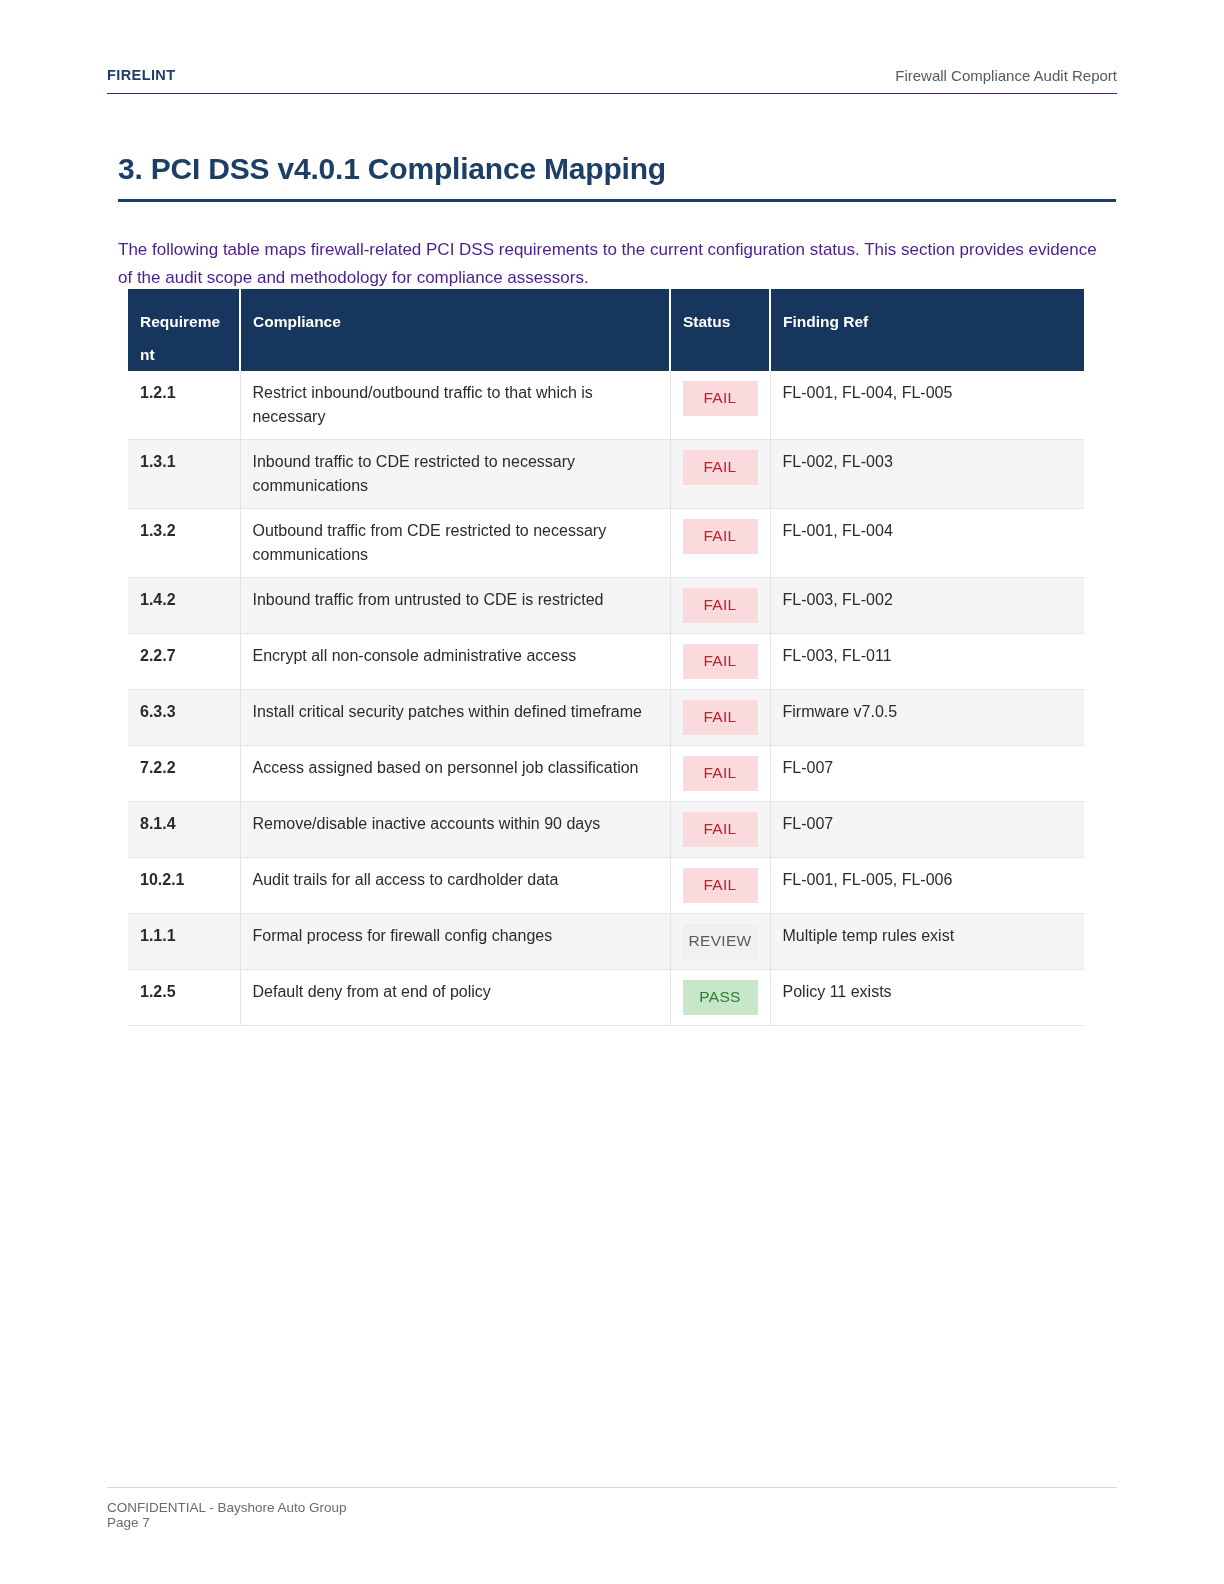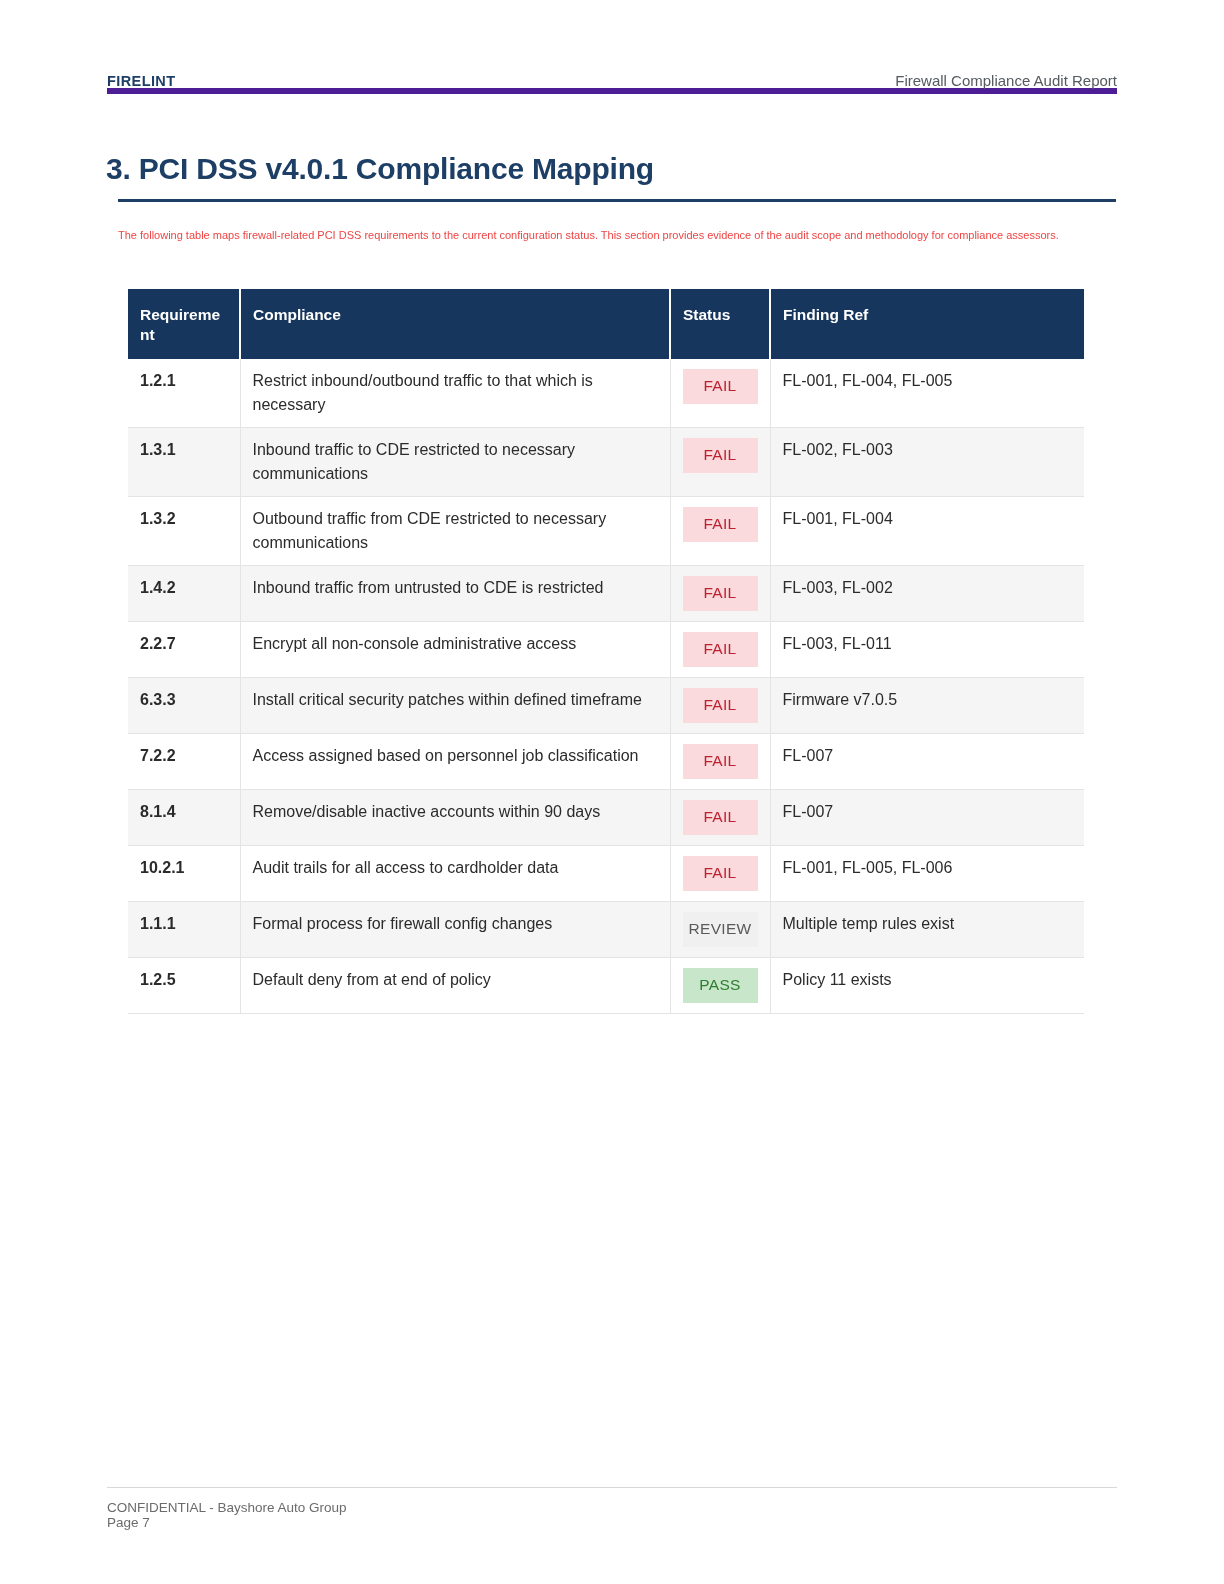--- a/index.html
+++ b/index.html
@@ -24,68 +24,68 @@
     box-sizing: border-box;
   }
 
   
   .doc-header {
     position: absolute;
     left: 107px;
     top: 58px;
     width: 1010px;
     height: 36px;
-    border-bottom: 6px solid #4c1d95;
+    border-bottom: 1px solid #4c1d95;
     box-sizing: border-box;
     display: flex;
-    align-items: flex-end;
+    align-items: center;
     justify-content: space-between;
   }
   .brand {
     font-size: 14.5px;
     font-weight: bold;
     letter-spacing: 0.4px;
     color: #1d3f66;
     line-height: 1;
   }
   .header-right {
     font-size: 15px;
     color: #555a5f;
     line-height: 1;
   }
 
   
   .section-title {
     position: absolute;
-    left: 106px;
+    left: 118px;
     top: 132px;
     font-size: 30px;
     font-weight: bold;
     color: #1d3f66;
     letter-spacing: -0.2px;
     white-space: nowrap;
   }
   .title-rule {
     position: absolute;
     left: 118px;
     top: 199px;
     width: 998px;
     height: 3px;
     background: #1d3f66;
   }
 
   
   .intro {
     position: absolute;
     left: 118px;
-    top: 210px;
+    top: 219px;
     width: 984px;
-    font-size: 11px;
+    font-size: 17px;
     line-height: 28px;
-    color: #ef4444;
+    color: #4c1d95;
   }
 
   
   .table-wrap {
     position: absolute;
     left: 128px;
     top: 289px;
     width: 956px;
   }
   table.mapping {
@@ -102,21 +102,21 @@
     background: #17365d;
     color: #ffffff;
     font-size: 15.5px;
     font-weight: bold;
     text-align: left;
     vertical-align: top;
     padding: 16px 12px 0 12px;
     height: 70px;
     box-sizing: border-box;
     border-right: 2px solid #ffffff;
-    line-height: 20px;
+    line-height: 33px;
   }
   table.mapping thead th:last-child { border-right: none; }
   table.mapping thead th.req-head {
     word-break: break-all;
   }
 
   table.mapping tbody td {
     font-size: 16px;
     line-height: 24px;
     color: #2b2b2b;

